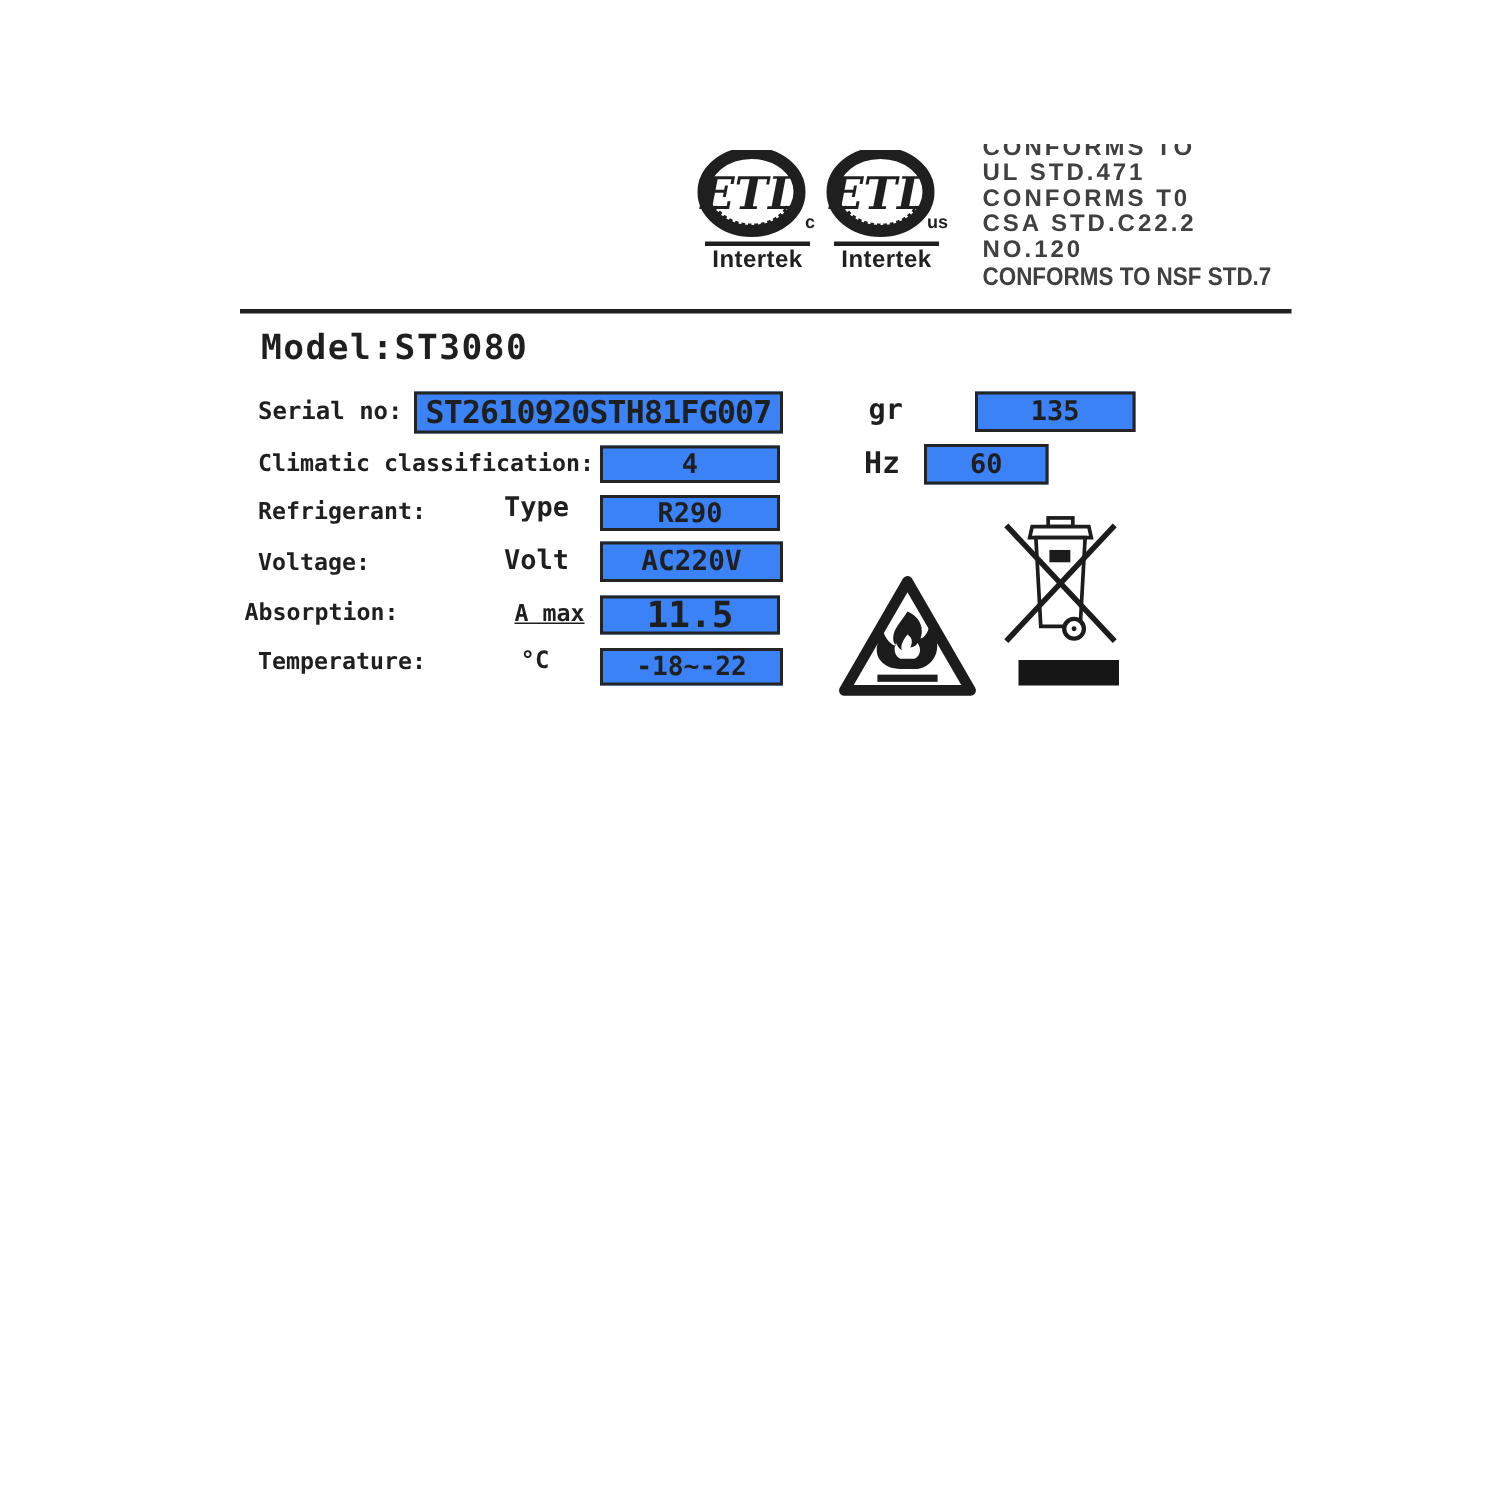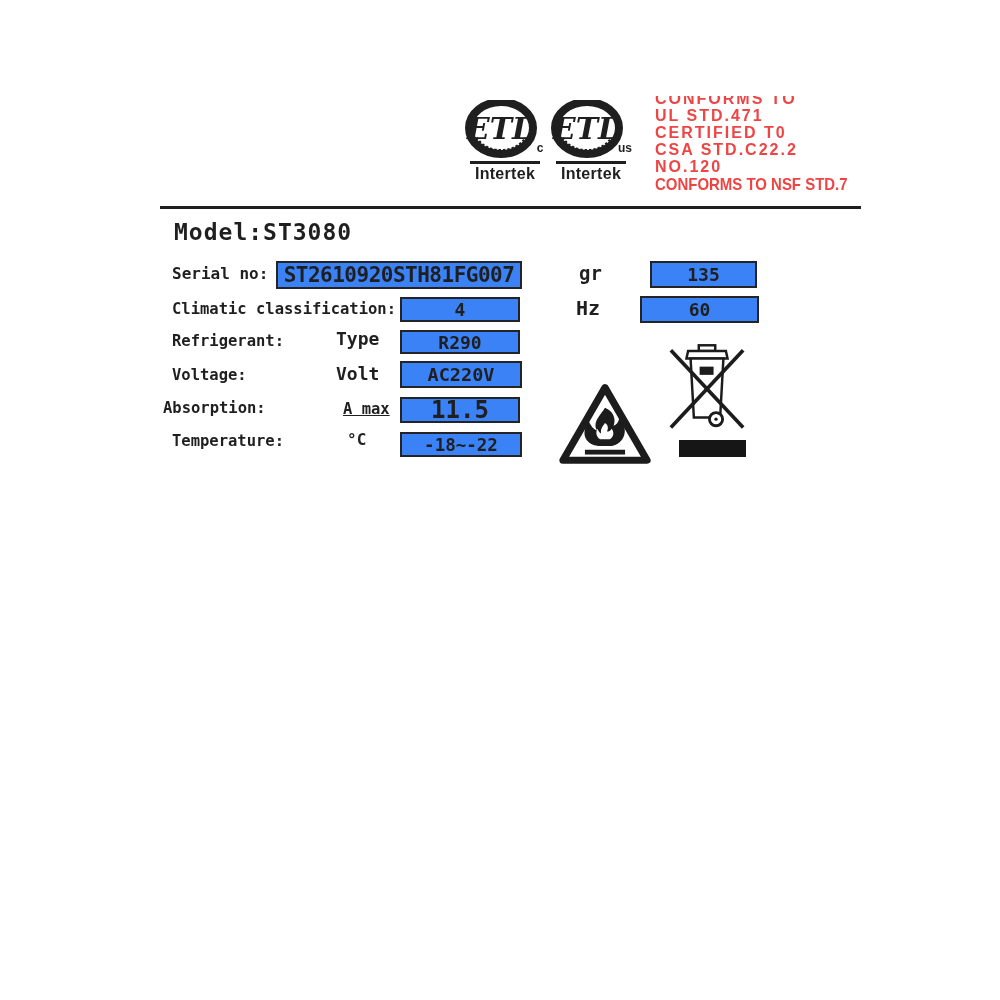--- a/index.html
+++ b/index.html
@@ -9,21 +9,21 @@
   }
 
   
   .etl-logo{position:absolute;width:82px;text-align:center;}
   .etl-logo svg{display:block;}
   .etl-underline{height:3px;background:#1f1f1f;width:70px;margin:1px auto 1px auto;}
   .etl-brand{font-family:"Liberation Sans", sans-serif;font-weight:bold;font-size:16px;
     letter-spacing:.3px;color:#1f1f1f;}
 
   .standards{position:absolute;left:655px;top:96px;width:210px;
-    font-family:"Liberation Sans", sans-serif;font-weight:bold;color:#ef4444;}
+    font-family:"Liberation Sans", sans-serif;font-weight:bold;color:#404040;}
   .std-line{font-size:16px;letter-spacing:2px;line-height:17px;white-space:nowrap;}
   .std-clip{height:11px;overflow:hidden;}
   .std-clip span{display:block;margin-top:-6px;}
   .std-condensed{font-size:17px;letter-spacing:0;transform:scaleX(0.88);
     transform-origin:left center;line-height:19px;}
 
   .divider{position:absolute;left:160px;top:206px;width:701px;height:3px;background:#1f1f1f;}
 
   
   .model-line{position:absolute;left:174px;top:219px;font-size:23px;font-weight:bold;
@@ -61,21 +61,21 @@
     </svg>
     <div class="etl-underline"></div>
     <div class="etl-brand">Intertek</div>
   </div>
 
   <div class="standards">
     <div class="std-line std-clip">
       <span>CONFORMS TO</span>
     </div>
     <div class="std-line">UL STD.471</div>
-    <div class="std-line">CERTIFIED T0</div>
+    <div class="std-line">CONFORMS T0</div>
     <div class="std-line">CSA STD.C22.2</div>
     <div class="std-line">NO.120</div>
     <div class="std-line std-condensed">CONFORMS TO NSF STD.7</div>
   </div>
 
   <div class="divider"></div>
 
   <div class="model-line">Model:ST3080</div>
 
   <div class="spec-label" style="left:172px;top:264px;font-size:16px;">Serial no:</div>
@@ -97,21 +97,21 @@
   <div class="vbox" style="left:400px;top:397px;width:120px;height:26px;font-size:24px;">11.5</div>
 
   <div class="spec-label" style="left:172px;top:432px;">Temperature:</div>
   <div class="spec-unit" style="left:347px;top:430px;font-size:16px;">°C</div>
   <div class="vbox" style="left:400px;top:432px;width:122px;height:25px;font-size:17.5px;">-18~-22</div>
 
   <div class="spec-unit" style="left:579px;top:262px;font-size:19px;">gr</div>
   <div class="vbox" style="left:650px;top:261px;width:107px;height:27px;font-size:18px;">135</div>
 
   <div class="spec-unit" style="left:576px;top:296px;font-size:20px;">Hz</div>
-  <div class="vbox" style="left:640px;top:296px;width:119px;height:27px;font-size:18px;">60</div>
+  <div class="vbox" style="left:616px;top:296px;width:83px;height:27px;font-size:18px;">60</div>
 
   <svg class="icon-svg" style="left:556px;top:380px;" width="98" height="86" viewBox="0 0 100 90">
     <polygon points="50,8 94,84 6,84" fill="#ffffff" stroke="#1c1c1c" stroke-width="7.5" stroke-linejoin="round"></polygon>
     <path fill="#1c1c1c" fill-rule="evenodd" d="
       M50 29 C45 37 40 41 40 48 C40 50 41 52 42 53 C38 52 35 48 33 43
       C28 50 27 58 31 63 C34 67 39 69 45 69 L57 69 C63 68 68 64 70 58
       C72 52 70 45 65 40 C64 44 62 47 59 48 C61 43 60 37 56 33 C54 31 52 30 50 29 Z
       M50 45 C47 49 45 52 46 56 C44 55 43 53 42 51 C40 55 41 60 45 62 L55 62
       C59 60 60 55 57 51 C56 53 54 54 52 54 C54 50 53 47 50 45 Z"></path>
     <rect x="29" y="73" width="42" height="5" fill="#1c1c1c"></rect>

